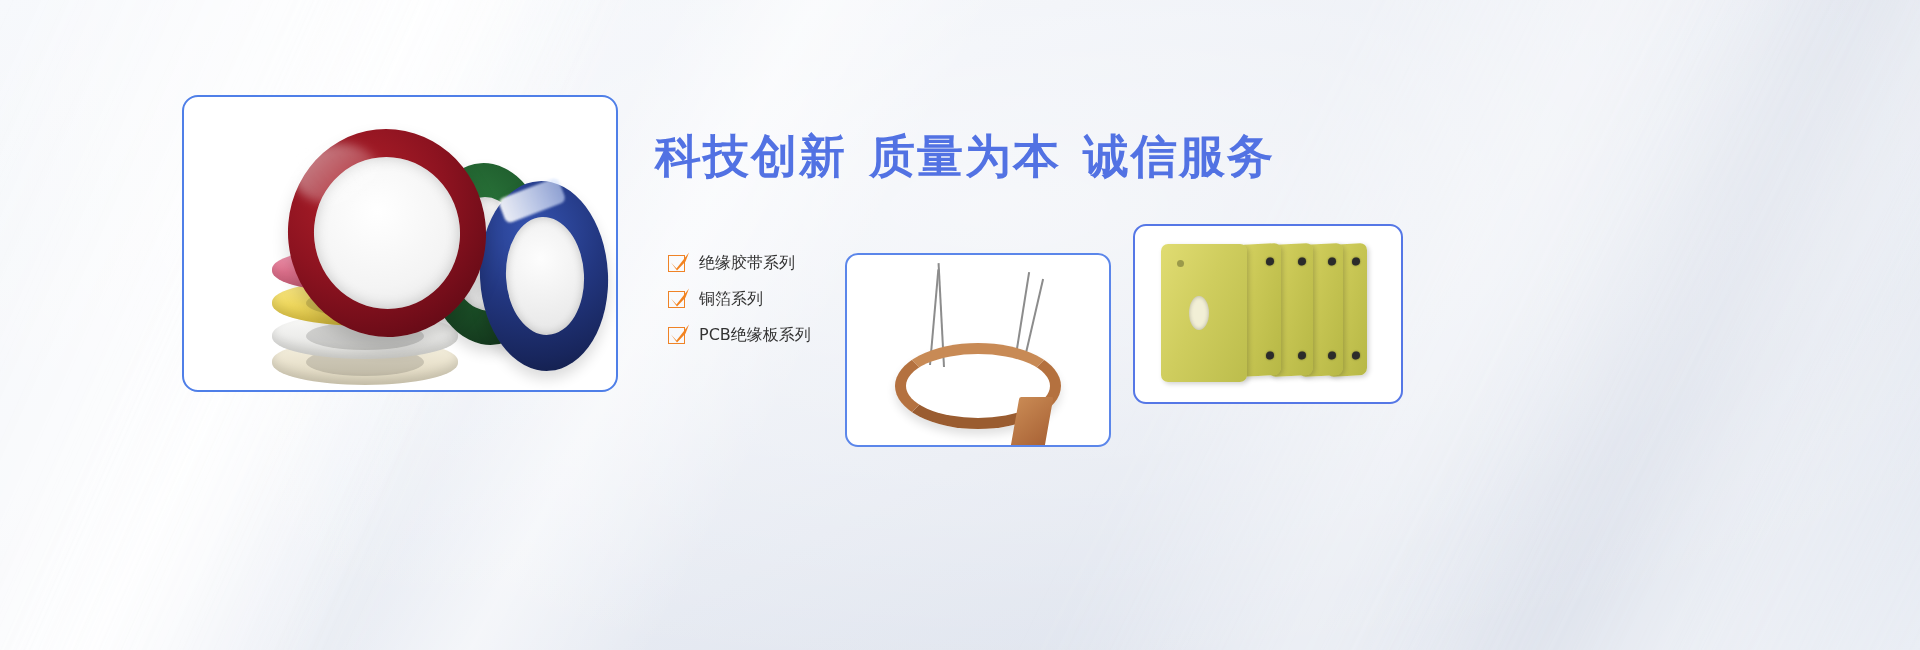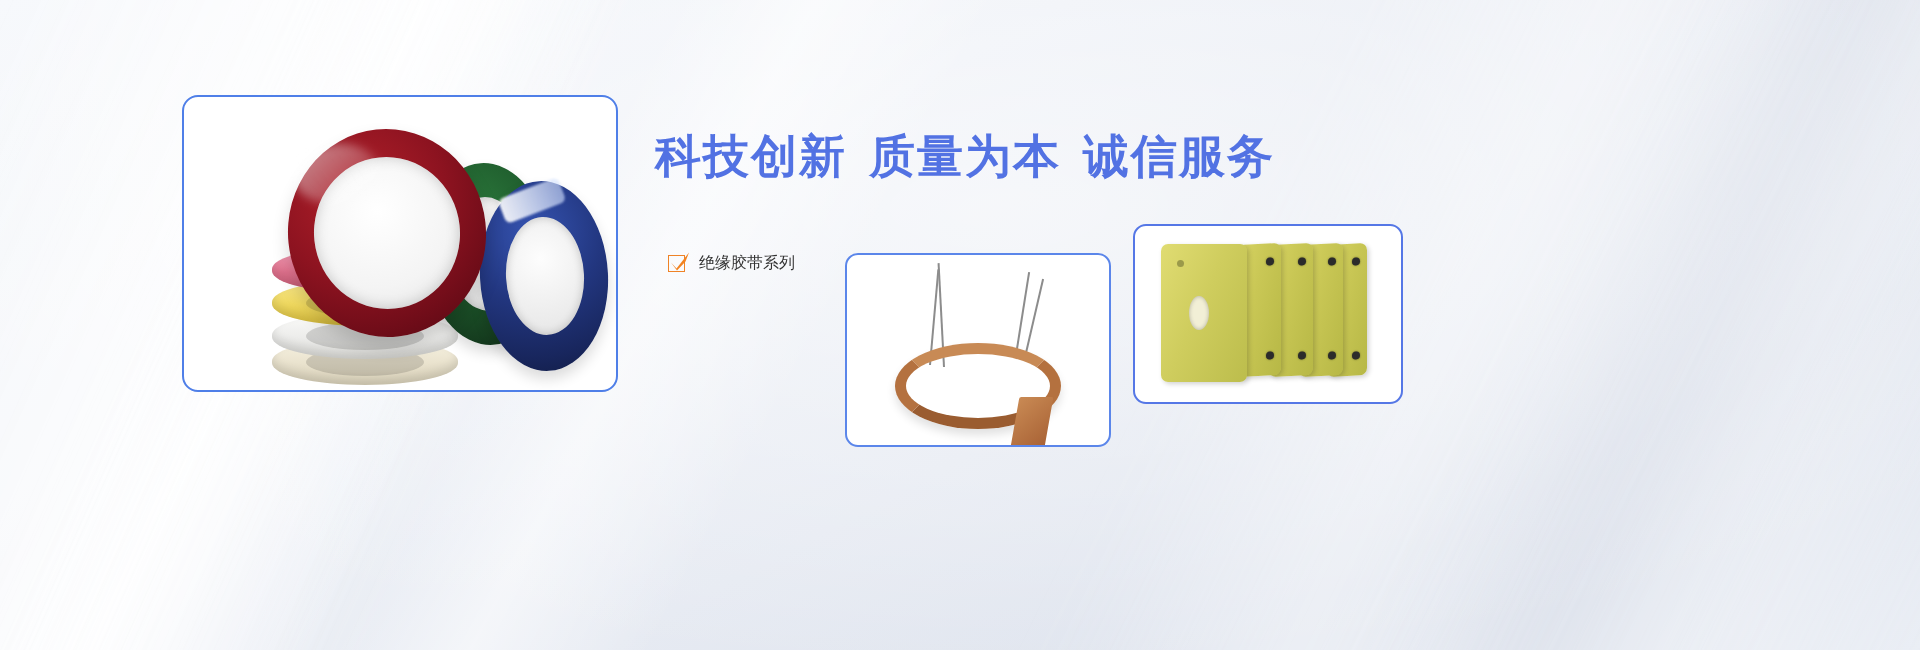--- a/index.html
+++ b/index.html
@@ -258,21 +258,37 @@
 
     <div class="feature">
       <span class="chk">
         <svg viewBox="0 0 26 26" aria-hidden="true">
           <path d="M4 13.5 L9.5 19.5 L22 3.5 L18.5 12.5 L10 21.5 Z" fill="#f28321"></path>
         </svg>
       </span>
       <span class="txt">绝缘胶带系列</span>
     </div>
 
-
+    <div class="feature">
+      <span class="chk">
+        <svg viewBox="0 0 26 26" aria-hidden="true">
+          <path d="M4 13.5 L9.5 19.5 L22 3.5 L18.5 12.5 L10 21.5 Z" fill="#f28321"></path>
+        </svg>
+      </span>
+      <span class="txt">铜箔系列</span>
+    </div>
+
+    <div class="feature">
+      <span class="chk">
+        <svg viewBox="0 0 26 26" aria-hidden="true">
+          <path d="M4 13.5 L9.5 19.5 L22 3.5 L18.5 12.5 L10 21.5 Z" fill="#f28321"></path>
+        </svg>
+      </span>
+      <span class="txt">PCB绝缘板系列</span>
+    </div>
 
 
   </div>
 
   <div class="card foil">
     <div class="photo">
       <div class="lead l1"></div>
       <div class="lead l2"></div>
       <div class="lead l3"></div>
       <div class="lead l4"></div>

